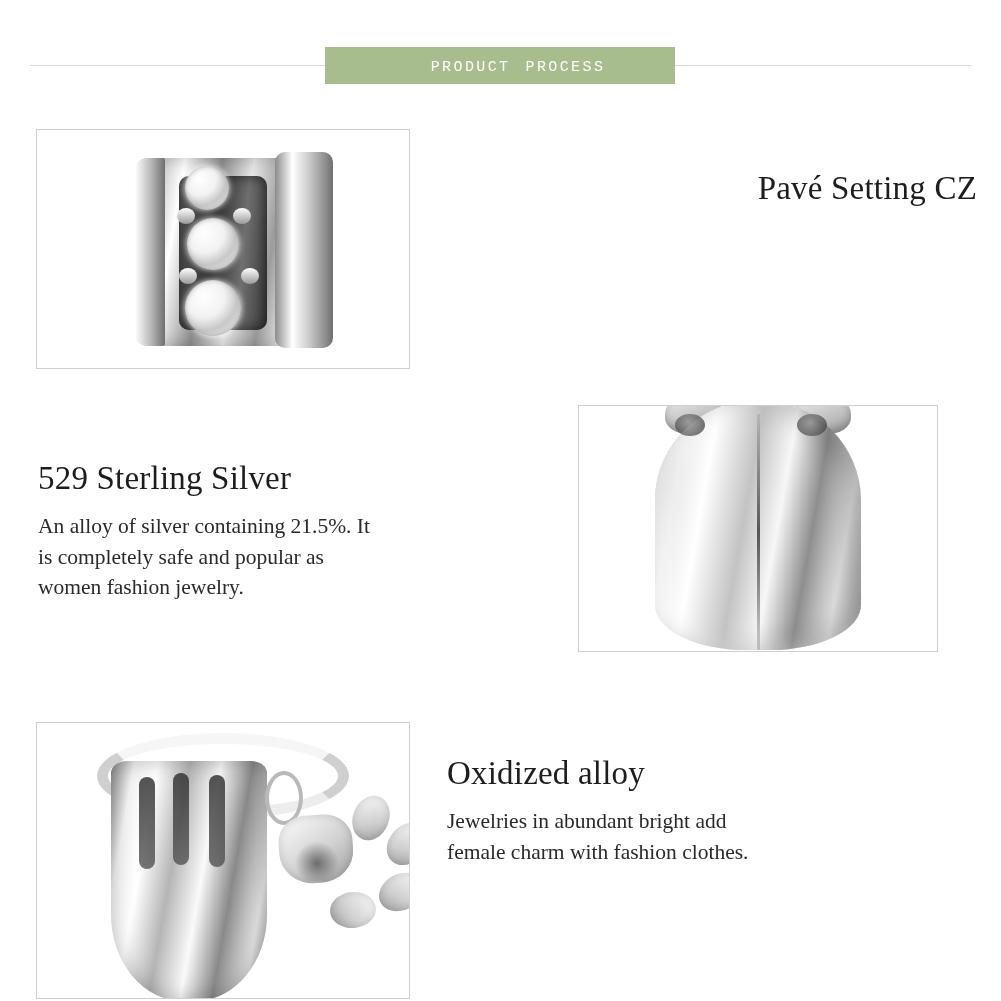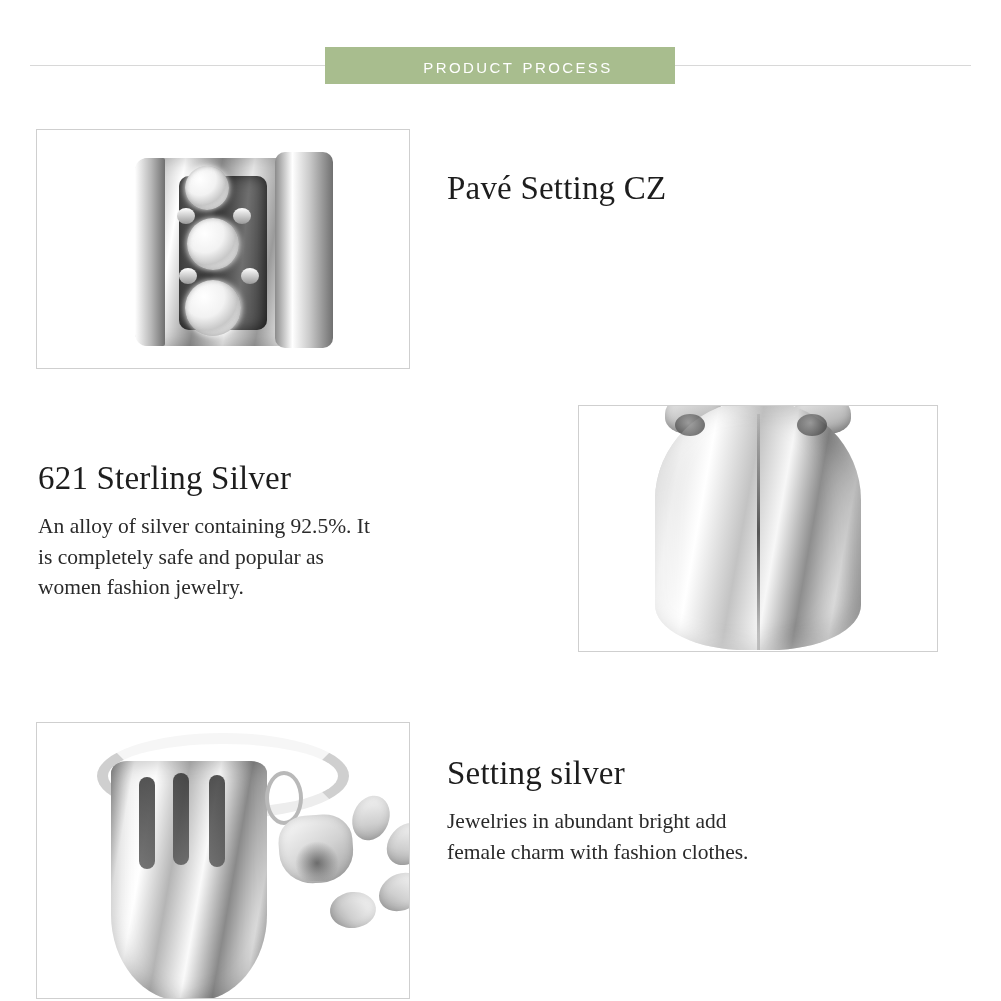--- a/index.html
+++ b/index.html
@@ -31,21 +31,21 @@
     top: 47px;
     width: 350px;
     height: 37px;
     background: #a8bd8e;
     display: flex;
     align-items: center;
     justify-content: center;
   }
   .header-banner .title {
     color: #ffffff;
-    font-family: Liberation Sans, sans-serif;
+    font-family: Liberation Mono, monospace;
     font-size: 21px;
     letter-spacing: 2.4px;
     font-variant: small-caps;
     text-transform: lowercase;
     white-space: nowrap;
     margin-left: 36px;
   }
 
   
   .frame {
@@ -68,21 +68,21 @@
     color: #1d1d1d;
     letter-spacing: 0.2px;
   }
   .block p {
     margin: 0;
     font-family: "Liberation Serif", serif;
     font-size: 21.5px;
     line-height: 1.42;
     color: #2a2a2a;
   }
-  .block-1 { left: 447px; top: 170px; width: 530px; }
+  .block-1 { left: 447px; top: 170px; width: 530px; text-align: right; }
   .block-2 { left: 38px;  top: 460px; width: 500px; }
   .block-3 { left: 447px; top: 755px; width: 520px; }
 
   
   .art { position: absolute; inset: 0; }
 
   
   .ring-band {
     position: absolute;
     left: 98px; top: 28px;
@@ -242,22 +242,22 @@
       <div class="ear ear-l"></div>
       <div class="ear ear-r"></div>
       <div class="body-shape"></div>
       <div class="eye eye-l"></div>
       <div class="eye eye-r"></div>
       <div class="body-seam"></div>
     </div>
   </div>
 
   <div class="block block-2">
-    <h2>621 Sterling Silver</h2>
-    <p style="white-space:pre-line;">An alloy of silver containing 92.5%. It
+    <h2>529 Sterling Silver</h2>
+    <p style="white-space:pre-line;">An alloy of silver containing 21.5%. It
 is completely safe and popular as
 women fashion jewelry.</p>
   </div>
 
   <div class="frame frame-3">
     <div class="art">
       <div class="bail"></div>
       <div class="charm-body"></div>
       <div class="slot slot-1"></div>
       <div class="slot slot-2"></div>
@@ -266,18 +266,18 @@
       <div class="paw-pad"></div>
       <div class="toe toe-1"></div>
       <div class="toe toe-2"></div>
       <div class="toe toe-3"></div>
       <div class="toe toe-4"></div>
       <div class="oxide"></div>
     </div>
   </div>
 
   <div class="block block-3">
-    <h2>Setting silver</h2>
+    <h2>Oxidized alloy</h2>
     <p style="white-space:pre-line;">Jewelries in abundant bright add
 female charm with fashion clothes.</p>
   </div>
 
 </div>
 
 </body></html>

